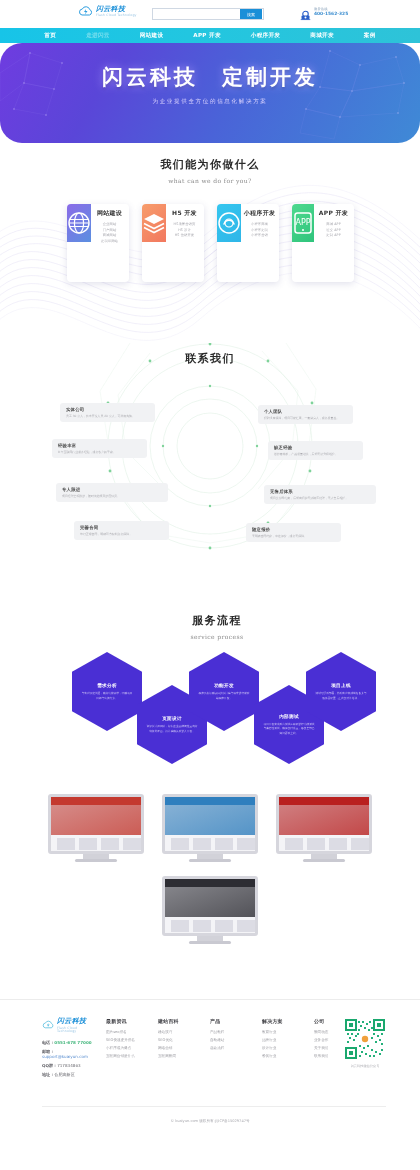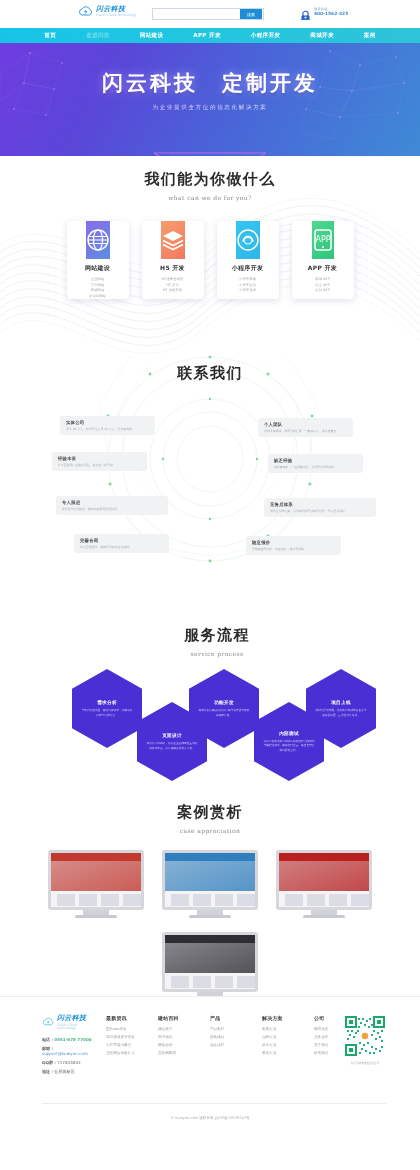--- a/index.html
+++ b/index.html
@@ -31,42 +31,42 @@
   .phone-label { font-size:3.4px; color:#8fa6bd; }
   .phone-num { font-size:4.4px; color:#3e8fd0; font-weight:bold; }
 
   
   .nav { height:15px; background:linear-gradient(90deg,#17c4e8 0%,#22c6e0 45%,#2ec3d8 100%);
     display:flex; align-items:center; justify-content:center; gap:0; }
   .nav-item { font-size:5.6px; color:#ffffff; font-weight:bold; padding:0 15px; letter-spacing:.3px; cursor:pointer; white-space:nowrap; }
   .nav-item.dim { color:#7fe0ef; }
 
   
-  .hero { height:113px; position:relative; overflow:hidden;
-    background:linear-gradient(118deg,#6f3ce0 0%,#5a46d8 26%,#4a63d8 55%,#3f8ad6 100%); }
+  .hero { height:100px; position:relative; overflow:hidden;
+    background:linear-gradient(118deg,#6f3ce0 0%,#5a46d8 26%,#4a63d8 55%,#3f8ad6 100%);border-radius:22px; }
   .hero-deco { position:absolute; inset:0; opacity:.4; }
   .hero-inner { position:absolute; inset:0; display:flex; flex-direction:column;
     align-items:center; justify-content:center; padding-bottom:18px; }
   .hero-title { font-size:21px; font-weight:bold; color:#fff; letter-spacing:3px;
     text-shadow:0 0 10px rgba(180,160,255,.85), 0 2px 3px rgba(0,0,0,.2); white-space:nowrap; }
   .hero-sub { font-size:5.6px; color:#dcd4ff; letter-spacing:1.6px; margin-top:7px; }
   .tri { position:absolute; left:50%; top:108px; transform:translateX(-50%); }
 
   
   .sec-title { text-align:center; }
-  .sec-cn { font-size:15px; font-weight:bold; color:#2b2b2b; letter-spacing:1.4px; }
+  .sec-cn { font-size:11px; font-weight:bold; color:#2b2b2b; letter-spacing:1.4px; }
   .sec-en { font-size:6px; color:#8a8a8a; font-family:"DejaVu Serif","Liberation Serif",serif; margin-top:5px; letter-spacing:.4px; }
 
   
   .services { position:relative; height:200px; overflow:hidden; background:#fff; }
   .svc-waves { position:absolute; inset:0; }
   .svc-head { position:relative; padding-top:14px; }
   .cards { position:relative; display:flex; justify-content:center; gap:13px; margin-top:20px; }
   .card { width:62px; height:78px; background:#fff; border-radius:4px;
-    box-shadow:0 2px 7px rgba(80,80,140,.17); overflow:hidden; display:flex; flex-direction:column; cursor:pointer;align-items:center; }
+    box-shadow:0 2px 7px rgba(80,80,140,.17); overflow:hidden; display:flex; flex-direction:row; cursor:pointer; }
   .card-top { height:38px; display:flex; align-items:center; justify-content:center; }
   .c1 .card-top { background:linear-gradient(135deg,#8b6ce8 0%,#5b8fe0 100%); }
   .c2 .card-top { background:linear-gradient(135deg,#f79d6c 0%,#f2785f 100%); }
   .c3 .card-top { background:linear-gradient(135deg,#35c6ef 0%,#2fb6e8 100%); }
   .c4 .card-top { background:linear-gradient(135deg,#4fd98f 0%,#2fc47c 100%); }
   .card-body { flex:1; display:flex; flex-direction:column; align-items:center; padding-top:5px; }
   .card-name { font-size:6px; font-weight:bold; color:#333; letter-spacing:.3px; }
   .card-subs { margin-top:4px; display:flex; flex-direction:column; align-items:center; gap:1.6px; }
   .card-sub { font-size:3.3px; color:#a6a6ad; letter-spacing:.1px; }
 
@@ -410,24 +410,20 @@
           <div class="hex-d">项目开发完成后由测试工程师进行功能测试与兼容性测试，确保交付质量，修复全部已知问题后上线。</div>
         </div>
         <div class="hex" style="left: 292px; top: 0px;">
           <div class="hex-t">项目上线</div>
           <div class="hex-d">测试无误后部署，协助客户完成域名备案与服务器配置，正式交付并培训。</div>
         </div>
       </div>
   </div>
 
   <div class="cases">
-    <div class="case-head sec-title">
-      <div class="sec-cn">案例赏析</div>
-      <div class="sec-en">case appreciation</div>
-    </div>
     <div class="monitors" id="monitors">
         <div class="monitor">
           <div class="screen">
             <div class="shot">
               <div class="bar" style="top:0;height:8px;background:#c4392f"></div>
               <div class="bar" style="top:8px;height:30px;background:linear-gradient(160deg,#c4392f88,#c4392fcc)"></div>
               <div class="bar" style="top:38px;height:22px;background:#f4f4f7"></div>
               <div class="bar" style="top:41px;left:6px;width:18px;height:12px;background:#dcdce4"></div>
               <div class="bar" style="top:41px;left:28px;width:18px;height:12px;background:#dcdce4"></div>
               <div class="bar" style="top:41px;left:50px;width:18px;height:12px;background:#dcdce4"></div>

